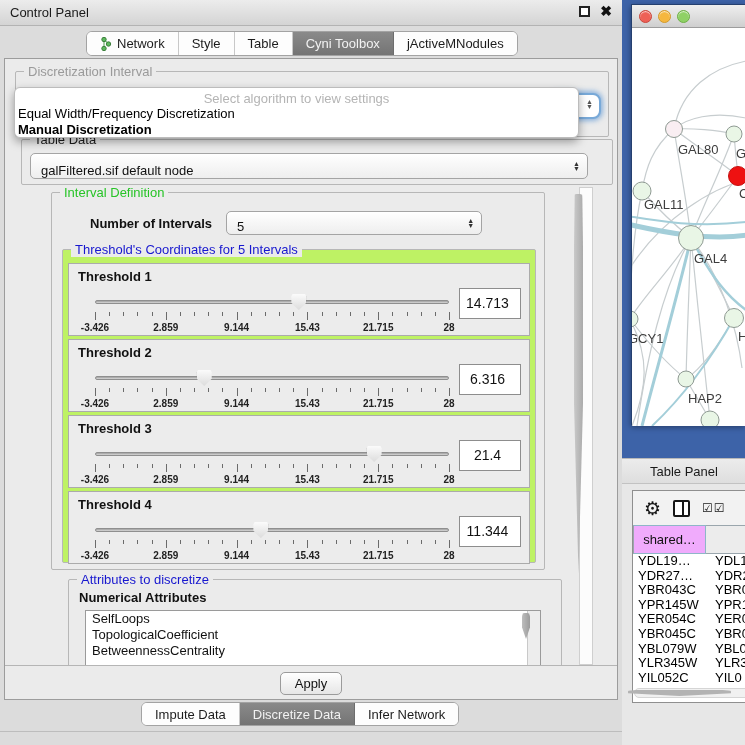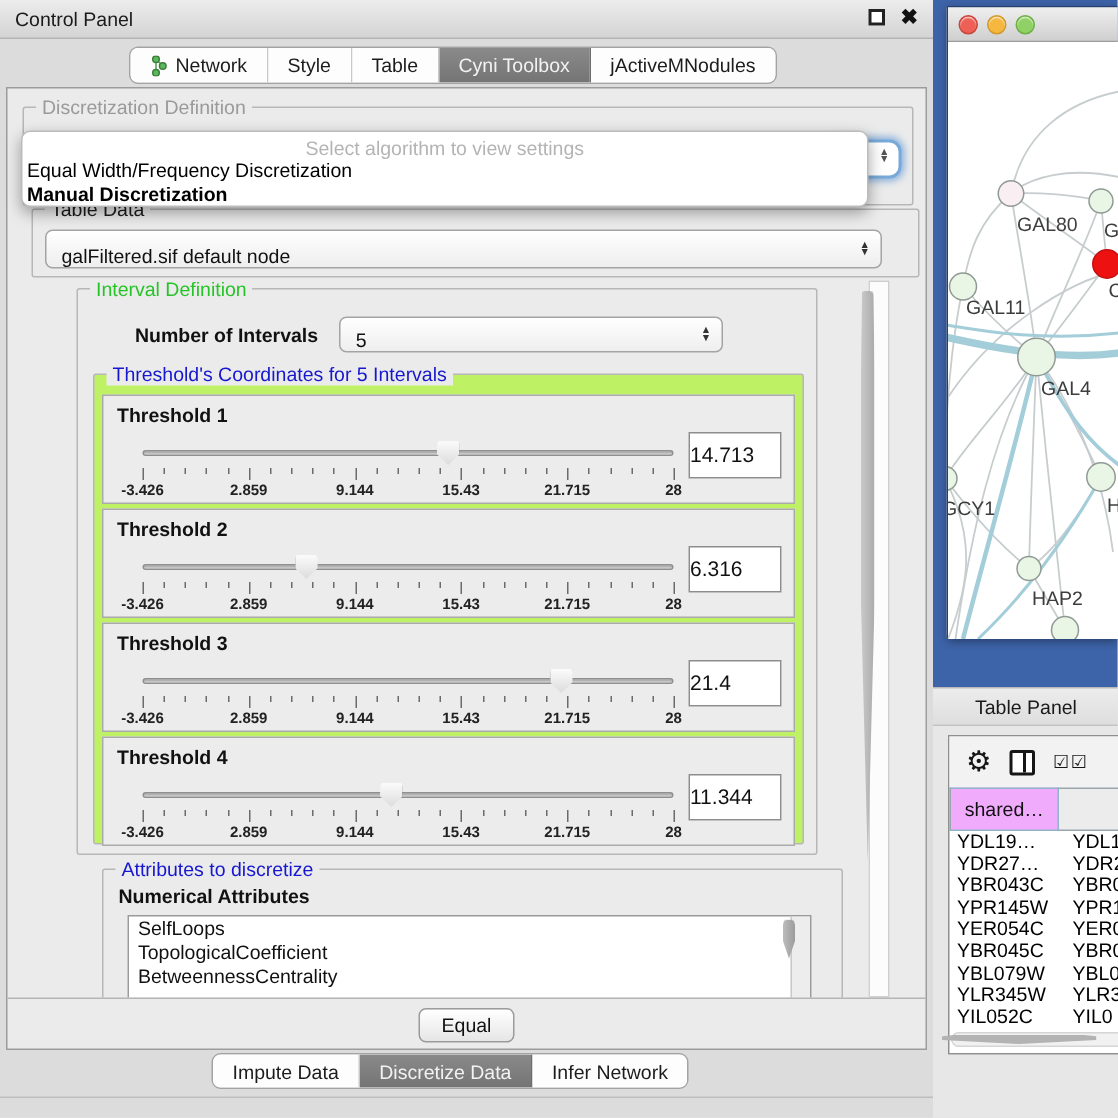--- a/index.html
+++ b/index.html
@@ -80,21 +80,21 @@
     background:linear-gradient(#9e9e9e,#d9d9d9); border:1px solid #8f8f8f; }
   .thumb { position:absolute; top:2px; width:15px; height:16px; margin-left:-8px;
     background:linear-gradient(#fbfbfb,#dcdcdc); clip-path:polygon(8% 0,92% 0,100% 14%,100% 55%,50% 100%,0 55%,0 14%);
     filter:drop-shadow(0 0 1px #8a8a8a); }
   .ticks { position:absolute; left:0; right:0; top:20px; height:9px; }
   .tick { position:absolute; top:0; width:1px; height:4px; background:#6b6b6b; }
   .tick.major { height:8px; }
   .ticklabels { position:absolute; left:0; right:0; top:30px; height:12px; }
   .ticklab { position:absolute; transform:translateX(-50%); font-size:10px; font-weight:bold; color:#222; white-space:nowrap; }
   .th-value { position:absolute; right:8px; top:24px; width:62px; height:31px; background:#fff;
-    border:1px solid #8d8d8d; font-size:14px; color:#111; text-align:left;
+    border:1px solid #8d8d8d; font-size:14px; color:#111; text-align:center;
     line-height:29px; padding-right:5px; }
 
   
   .fs-attrs { left:38px; top:392px; width:494px; height:110px; background:#ebebeb;margin-left:17px; }
   .attrs-label { position:absolute; left:10px; top:10px; font-size:13px; font-weight:bold; color:#111; }
   .attr-list { position:absolute; left:16px; top:30px; width:456px; height:76px; background:#fff;
     border:1px solid #9a9a9a; overflow:hidden; }
   .attr-item { font-size:13px; color:#111; line-height:16px; padding-left:6px; }
   .list-scrollbar { position:absolute; right:0; top:0; bottom:0; width:13px; background:#ededed; border-left:1px solid #c9c9c9; }
   .list-scrollbar .thumb { position:absolute; left:2px; top:2px; width:8px; height:26px;
@@ -190,21 +190,21 @@
         <span>Cyni Toolbox</span>
       </div>
     <div class="tab">
         <span>jActiveMNodules</span>
       </div>
   </div>
 
   <div class="content-box">
 
     <div class="group" style="left:10px; top:12px; width:594px; height:66px;">
-      <span class="group-title t-gray">Discretization Definition</span>
+      <span class="group-title t-gray">Discretization Interval</span>
     </div>
     <div class="focus-combo">
       <span class="stepper">
           <span>▲</span>
           <span>▼</span>
         </span>
     </div>
 
     <div class="algo-popup">
       <div class="algo-hint">Select algorithm to view settings</div>
@@ -437,21 +437,21 @@
         </div>
       </div>
     </div>
 
     <div class="v-scrollbar" style="left:574px; top:128px; height:478px;">
       <div class="thumb" style="top:6px; height:380px;"></div>
     </div>
 
     <div class="apply-divider"></div>
     <div class="apply-row">
-      <button class="btn">Equal</button>
+      <button class="btn">Apply</button>
     </div>
   </div>
 
   <div class="bottom-tabs">
     <div class="tab">
         <span>Impute Data</span>
       </div>
     <div class="tab active">
         <span>Discretize Data</span>
       </div>

